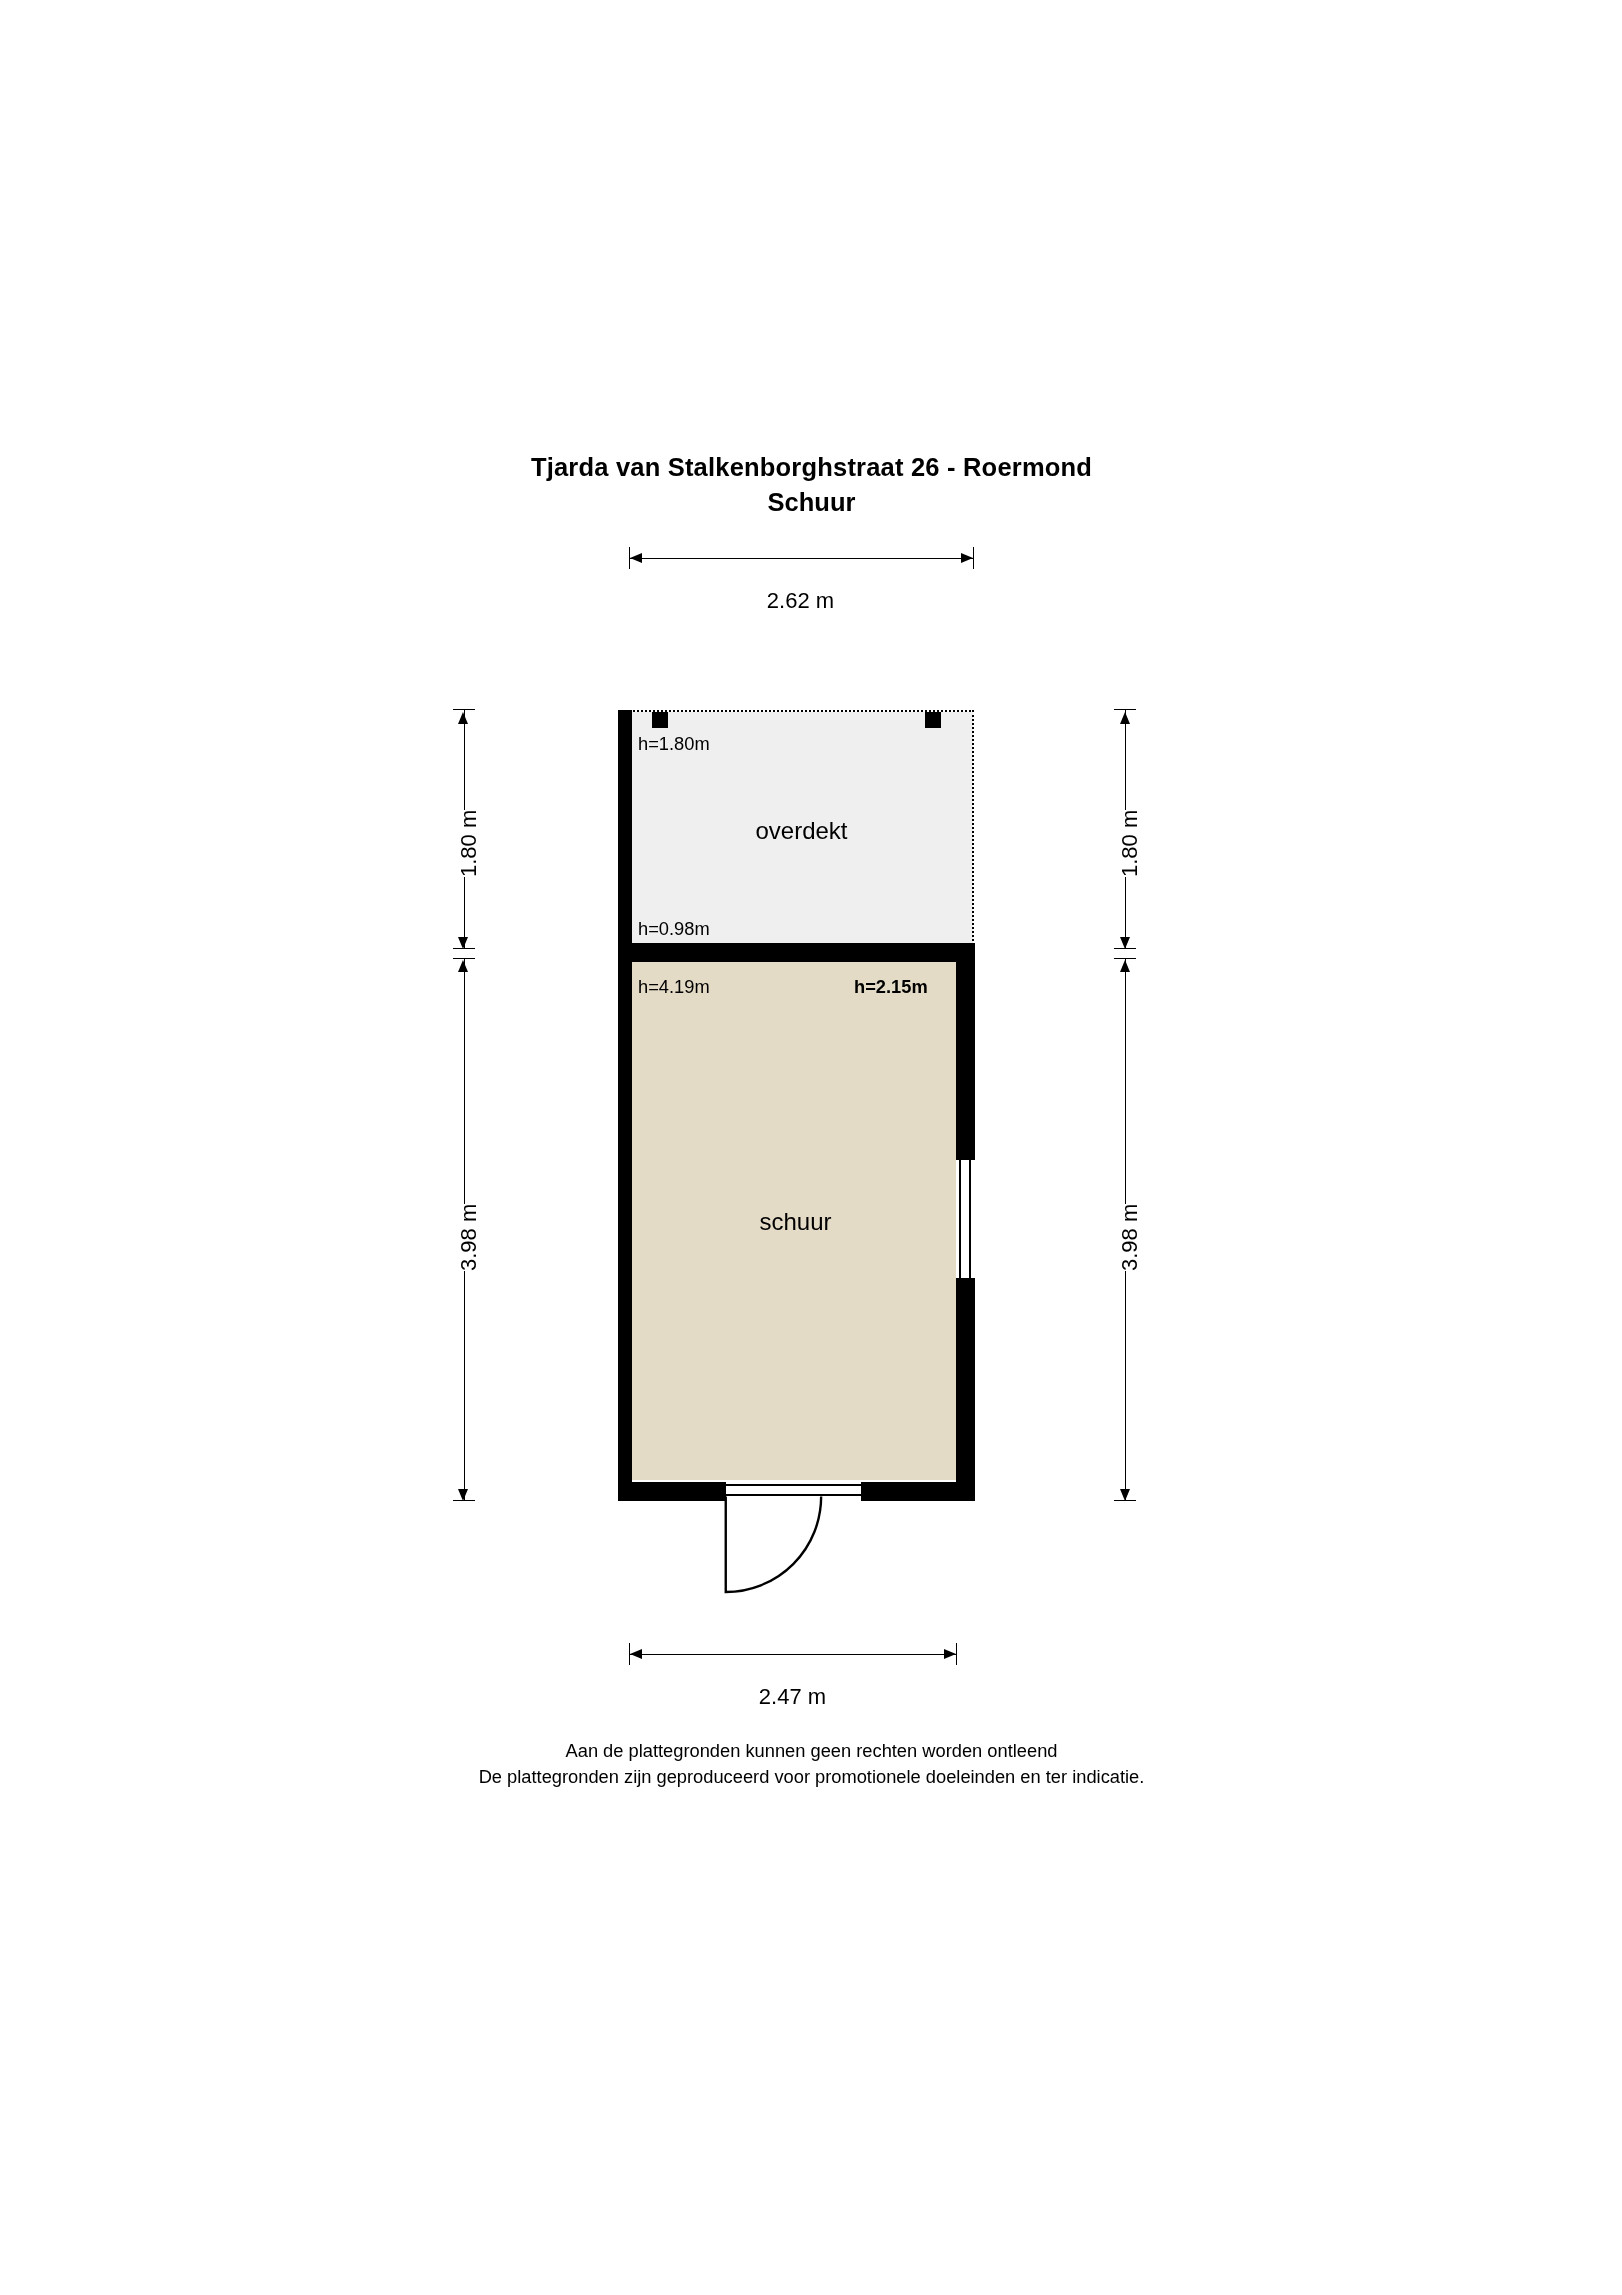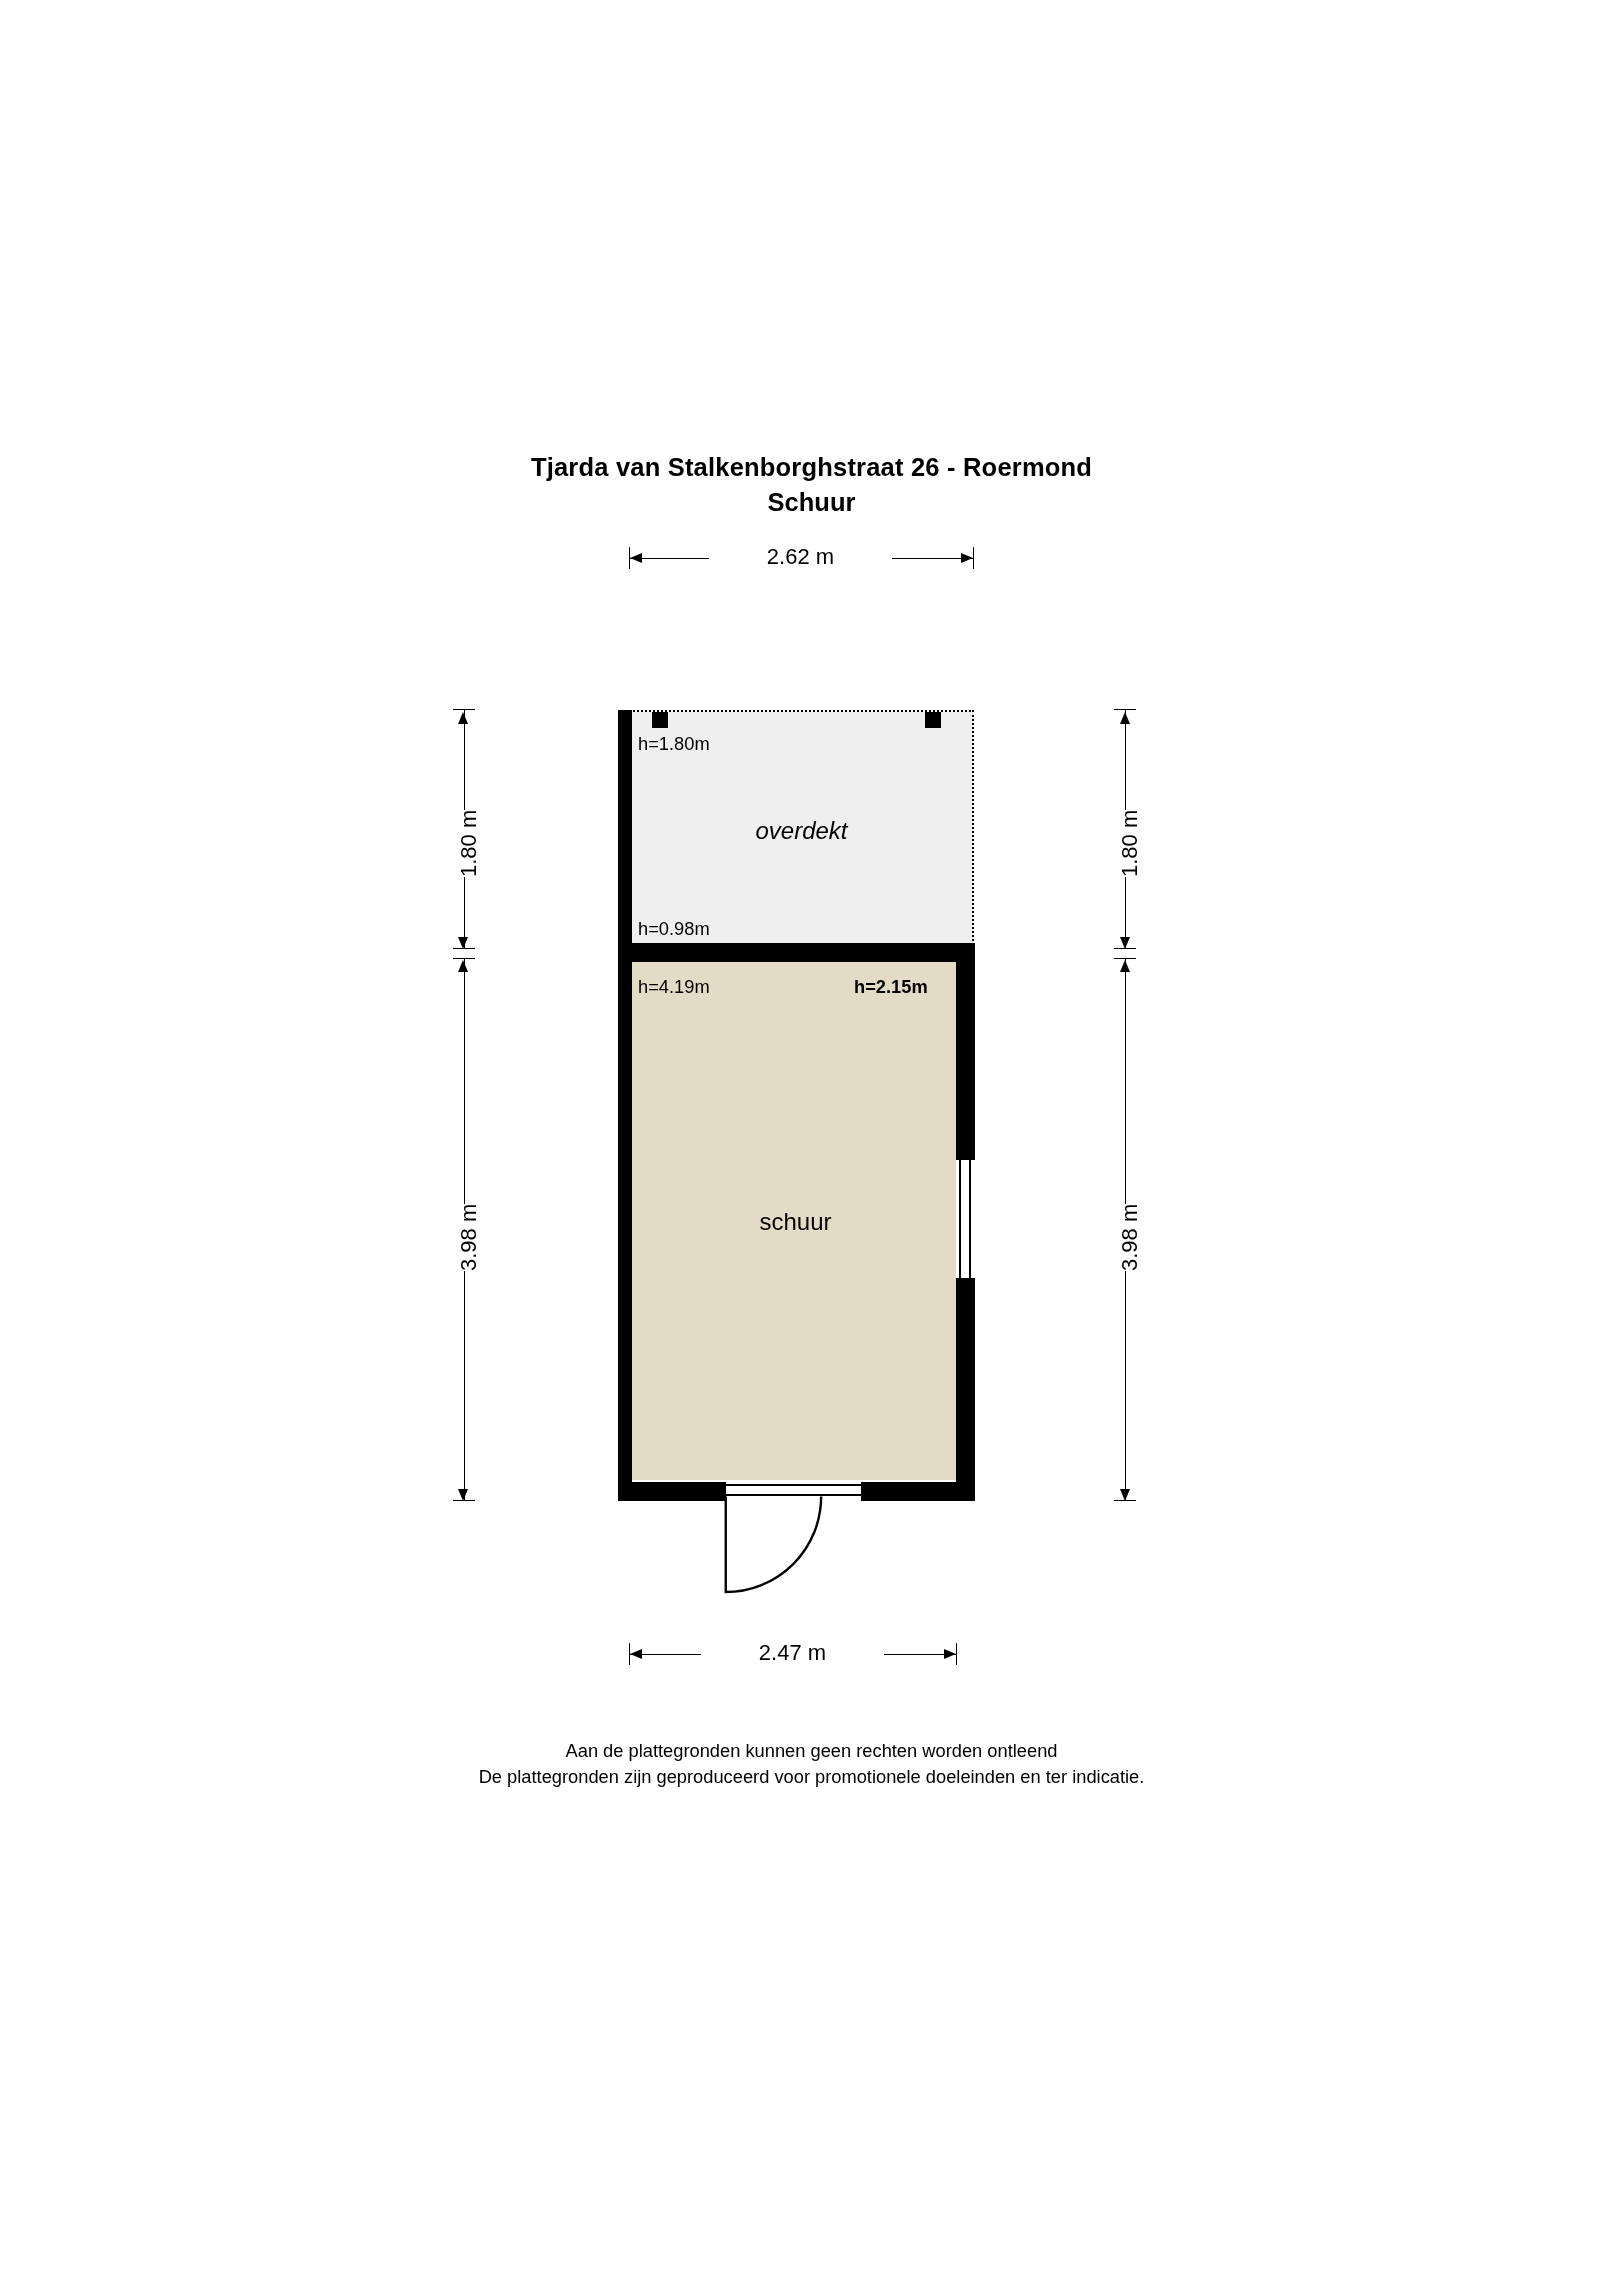--- a/index.html
+++ b/index.html
@@ -103,21 +103,20 @@
   .room-label {
     position: absolute;
     font-size: 24px;
     text-align: center;
     white-space: nowrap;
   }
   #label-overdekt {
     left: 630px;
     top: 817px;
     width: 343px;
-    font-style: italic;
   }
   #label-schuur {
     left: 630px;
     top: 1208px;
     width: 331px;
   }
 
   
   .h-note {
     position: absolute;
@@ -176,20 +175,21 @@
     border-left: 5.6px solid transparent;
     border-right: 5.6px solid transparent;
     border-top: 12px solid #000000;
   }
   .dim-text-h {
     position: absolute;
     font-size: 22px;
     text-align: center;
     background: #ffffff;
     white-space: nowrap;
+    margin-top: 44px;
   }
   .dim-text-v {
     position: absolute;
     font-size: 22px;
     white-space: nowrap;
     transform: rotate(-90deg);
     transform-origin: left top;
     background: #ffffff;
   }
 

